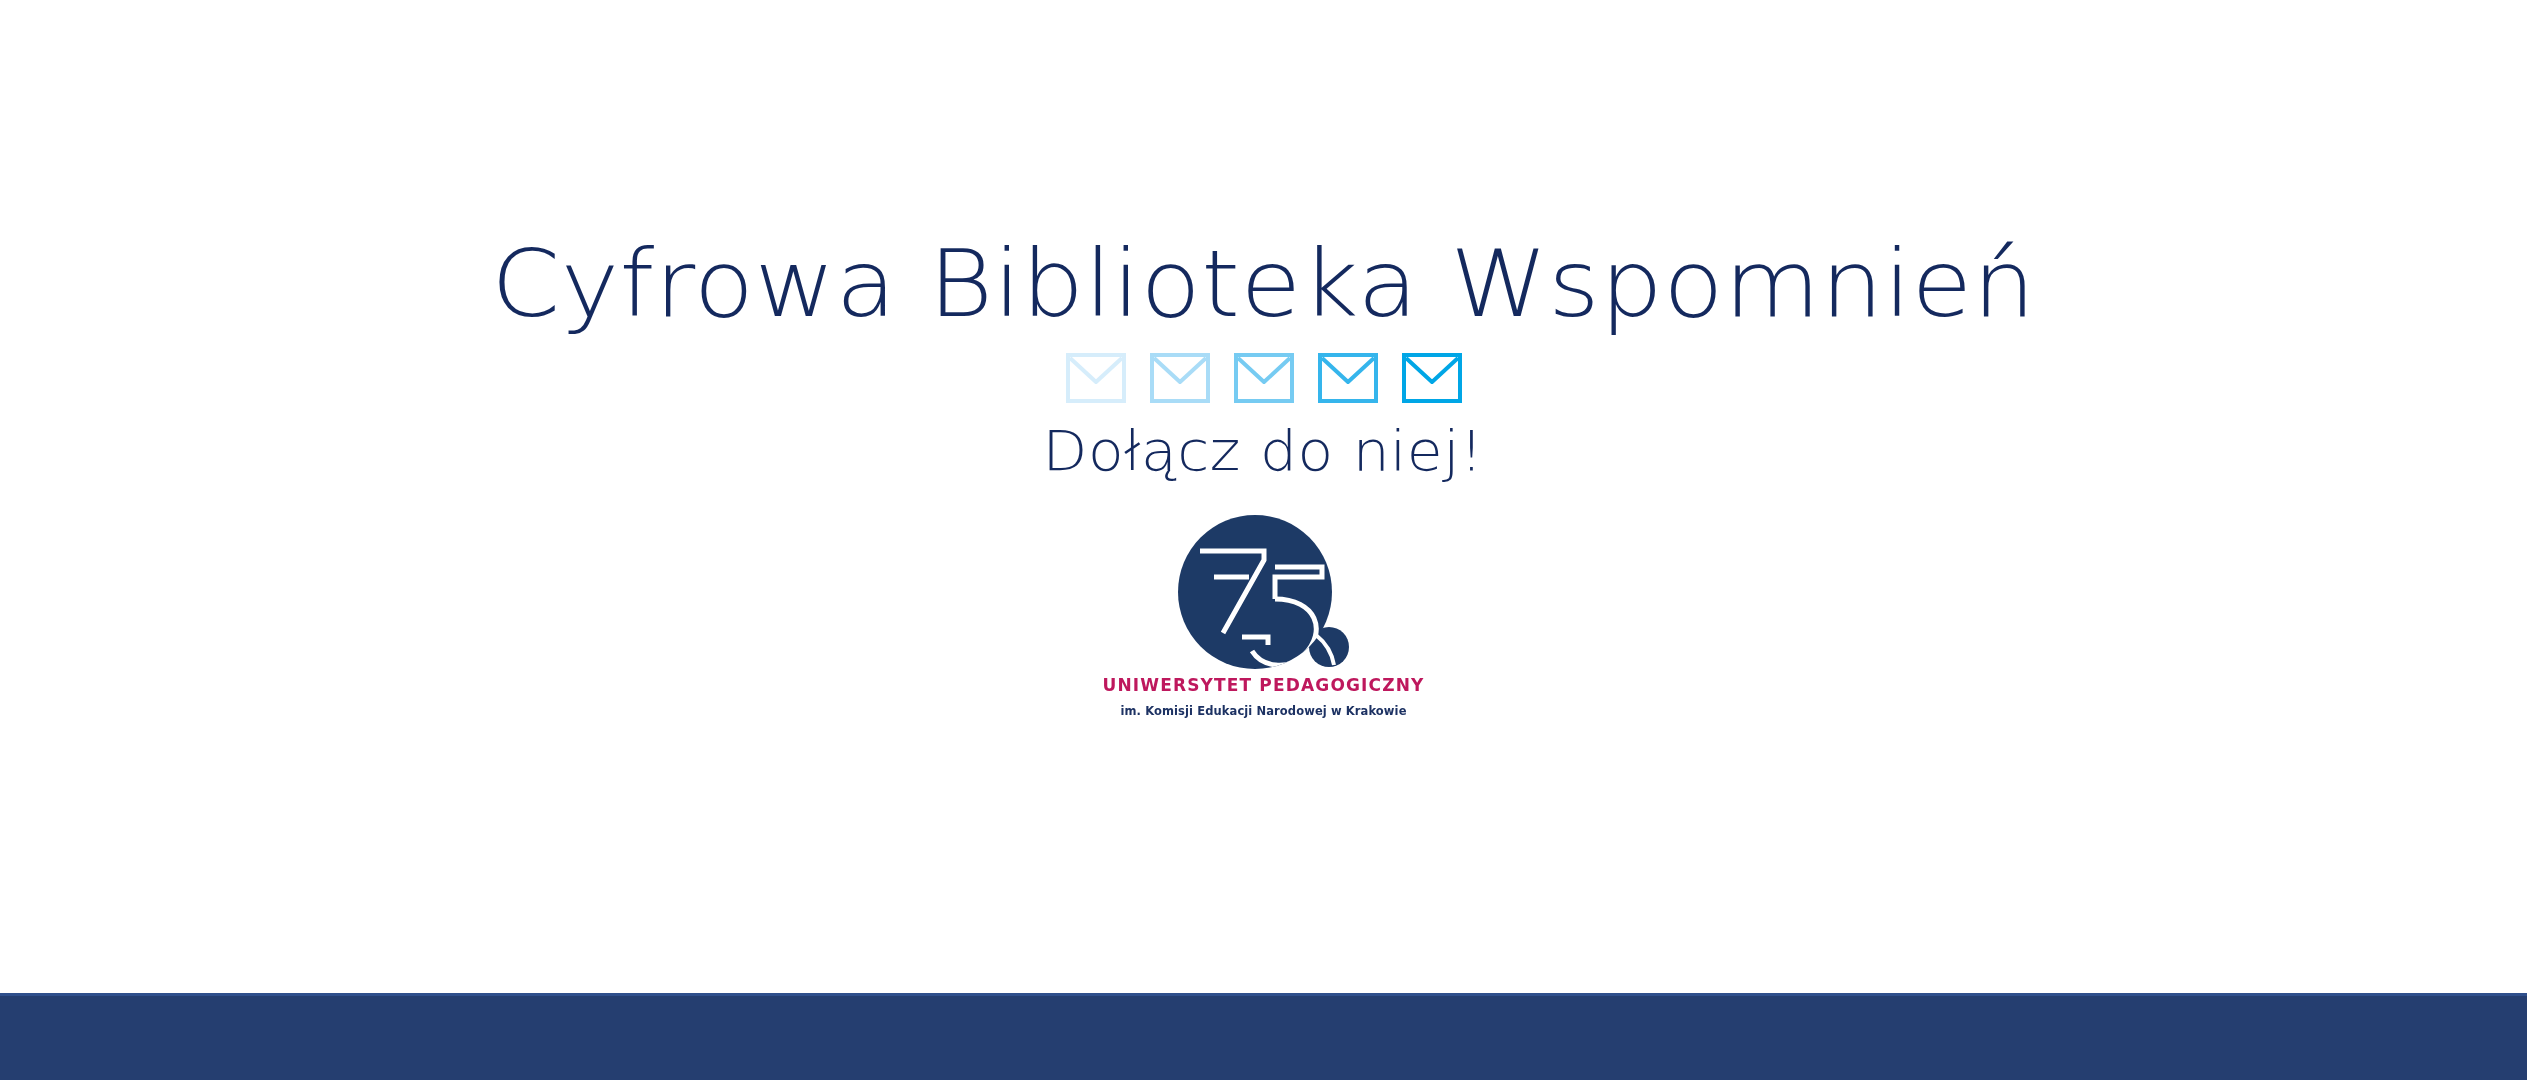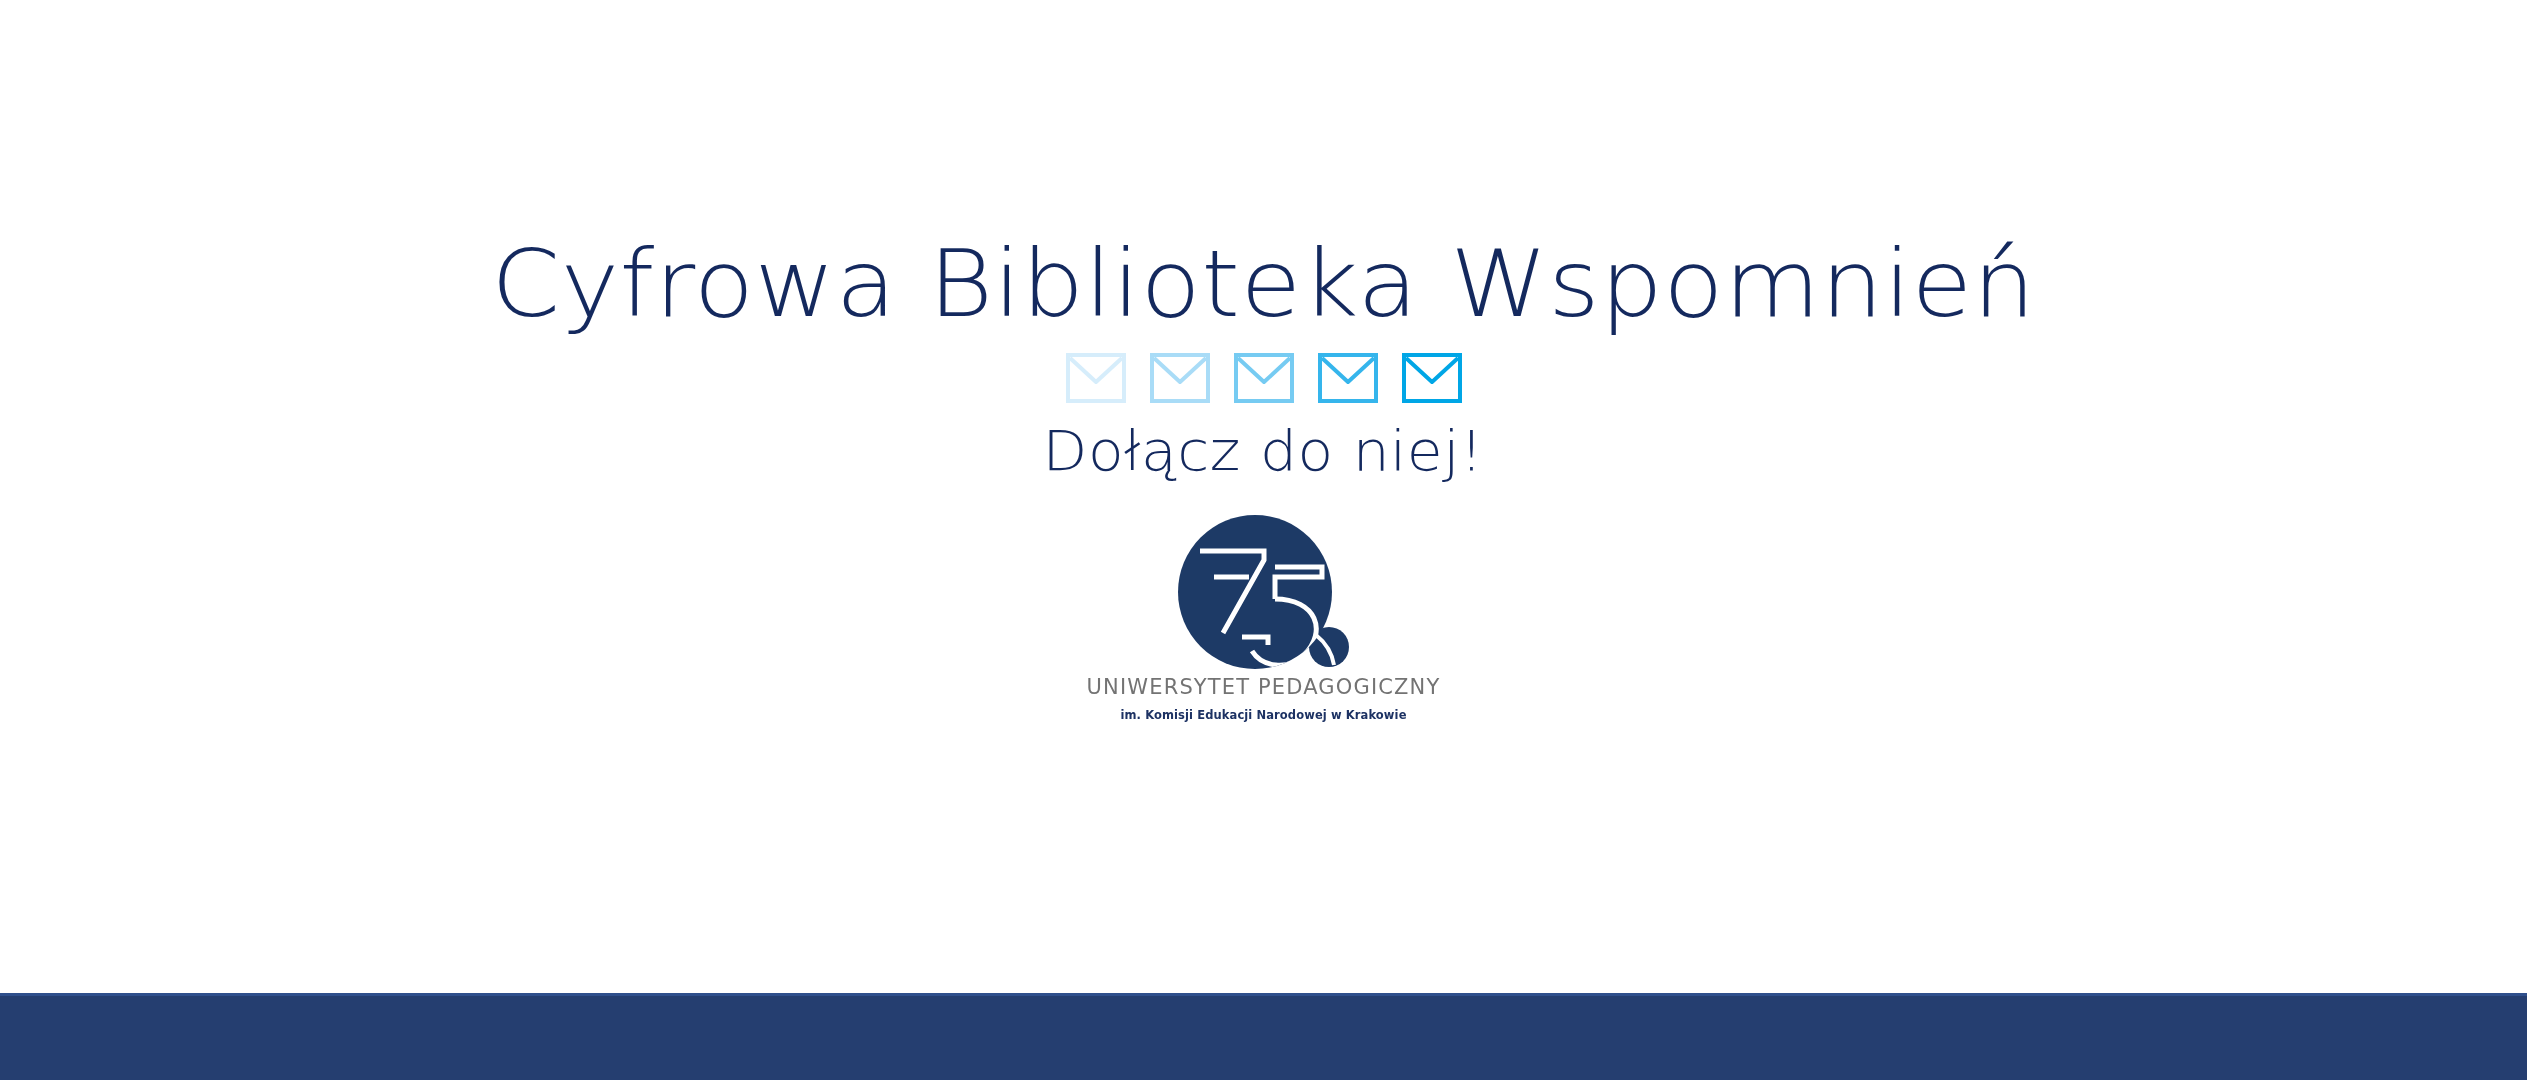--- a/index.html
+++ b/index.html
@@ -85,24 +85,24 @@
     align-items: center;
   }
   .logo-mark {
     width: 175px;
     height: 156px;
     display: block;
   }
   .logo-name {
     margin-top: 4px;
     font-family: "DejaVu Sans", sans-serif;
-    font-weight: 400;
-    font-size: 21px;
+    font-weight: 700;
+    font-size: 17px;
     letter-spacing: 1.15px;
-    color: #737373;
+    color: #be185d;
     white-space: nowrap;
   }
   .logo-sub {
     margin-top: 9px;
     font-family: "DejaVu Sans", sans-serif;
     font-weight: 700;
     font-size: 11.5px;
     letter-spacing: 0.1px;
     color: #1d3263;
     white-space: nowrap;

